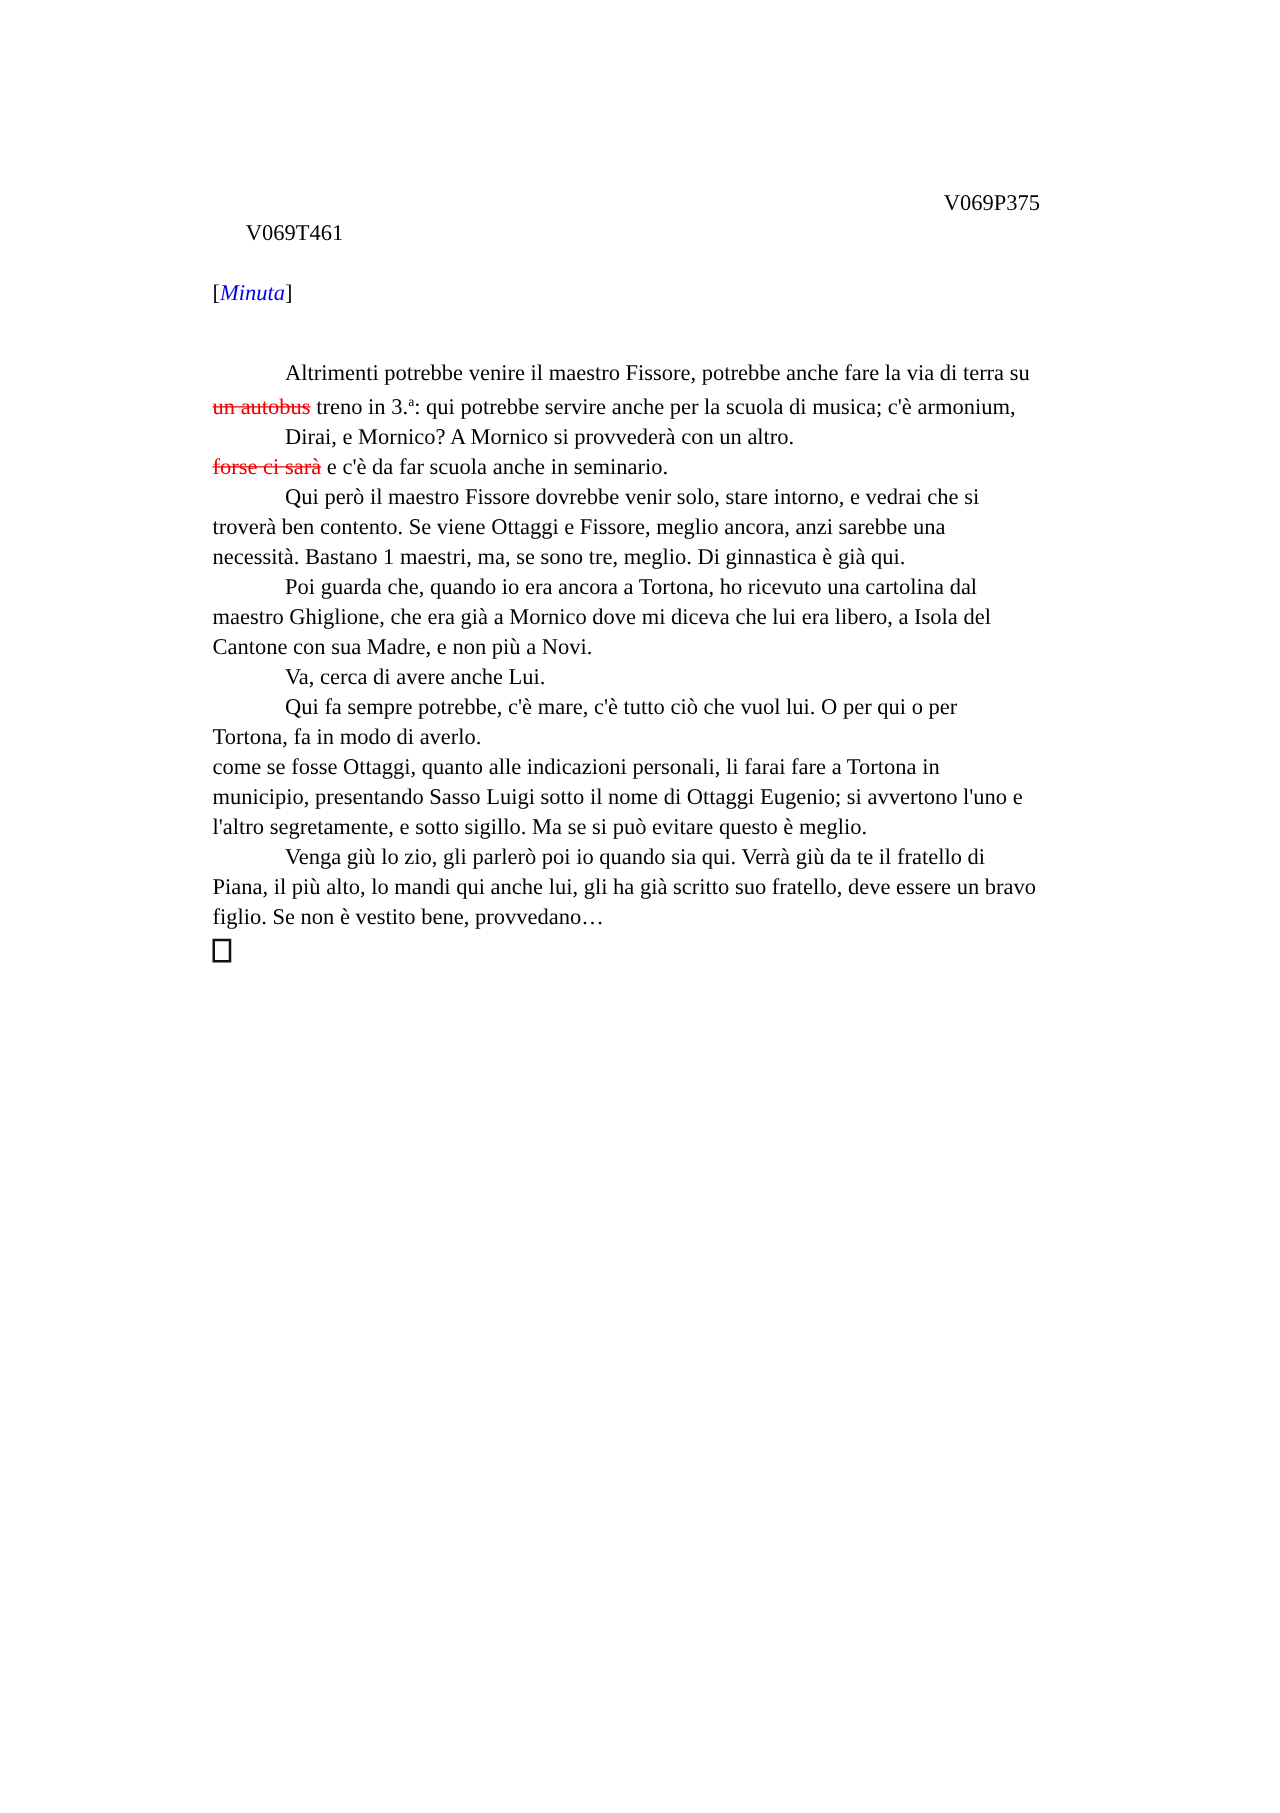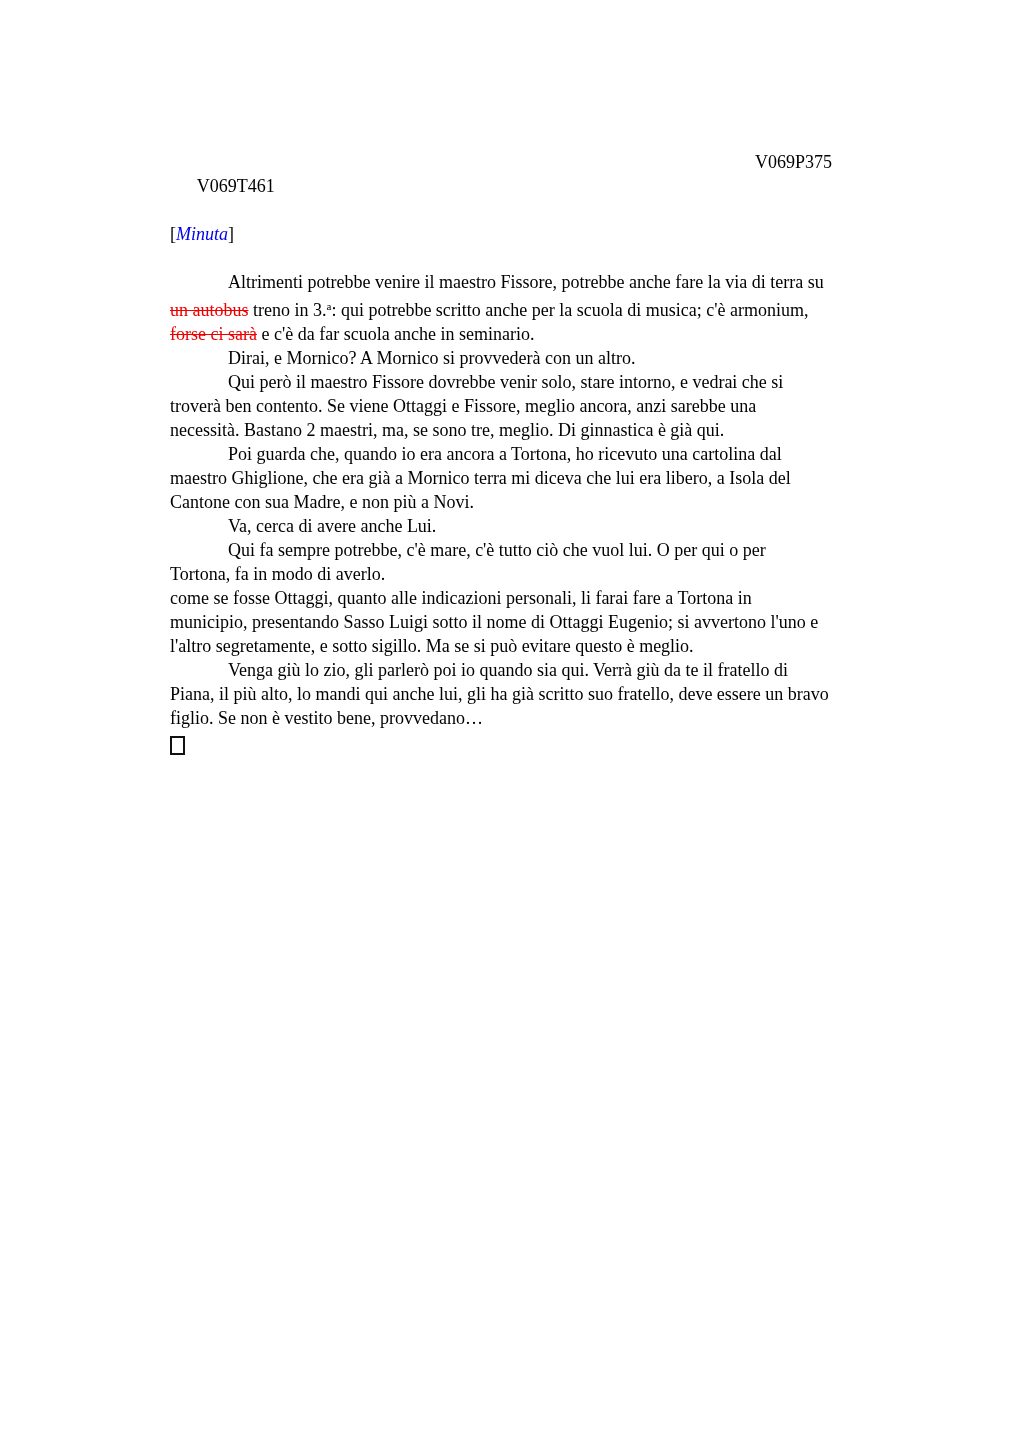--- a/index.html
+++ b/index.html
@@ -40,21 +40,21 @@
     height: 24px;
     white-space: pre;
   }
   .minuta a.link {
     color: var(--link-color, #0000ee);
     text-decoration: none;
     cursor: pointer;
     font-style: italic;
   }
   .doc-body {
-    margin-top: 24px;
+    margin-top: 40px;
   }
   .line {
     line-height: 24px;
     min-height: 24px;
     white-space: pre;
   }
   .line.indent {
     padding-left: 58px;
   }
   .del {
@@ -83,28 +83,28 @@
 
     <div class="header-row">
       <span>V069T461</span>
       <span class="hdr-right">V069P375</span>
     </div>
 
     <div class="minuta"><span>[</span><a class="link">Minuta</a><span>]</span></div>
 
     <div class="doc-body">
         <div class="line indent"><span>Altrimenti potrebbe venire il maestro Fissore, potrebbe anche fare la via di terra su</span></div>
-        <div class="line"><span class="del">un autobus</span><span> treno in 3.</span><span class="sup">a</span><span>: qui potrebbe scritto anche per la scuola di musica; c'è armonium,</span></div>
+        <div class="line"><span class="del">un autobus</span><span> treno in 3.</span><span class="sup">a</span><span>: qui potrebbe servire anche per la scuola di musica; c'è armonium,</span></div>
+        <div class="line indent"><span>Dirai, e Mornico? A Mornico si provvederà con un altro.</span></div>
         <div class="line"><span class="del">forse ci sarà</span><span> e c'è da far scuola anche in seminario.</span></div>
-        <div class="line indent"><span>Dirai, e Mornico? A Mornico si provvederà con un altro.</span></div>
         <div class="line indent"><span>Qui però il maestro Fissore dovrebbe venir solo, stare intorno, e vedrai che si</span></div>
         <div class="line"><span>troverà ben contento. Se viene Ottaggi e Fissore, meglio ancora, anzi sarebbe una</span></div>
-        <div class="line"><span>necessità. Bastano 2 maestri, ma, se sono tre, meglio. Di ginnastica è già qui.</span></div>
+        <div class="line"><span>necessità. Bastano 1 maestri, ma, se sono tre, meglio. Di ginnastica è già qui.</span></div>
         <div class="line indent"><span>Poi guarda che, quando io era ancora a Tortona, ho ricevuto una cartolina dal</span></div>
-        <div class="line"><span>maestro Ghiglione, che era già a Mornico terra mi diceva che lui era libero, a Isola del</span></div>
+        <div class="line"><span>maestro Ghiglione, che era già a Mornico dove mi diceva che lui era libero, a Isola del</span></div>
         <div class="line"><span>Cantone con sua Madre, e non più a Novi.</span></div>
         <div class="line indent"><span>Va, cerca di avere anche Lui.</span></div>
         <div class="line indent"><span>Qui fa sempre potrebbe, c'è mare, c'è tutto ciò che vuol lui. O per qui o per</span></div>
         <div class="line"><span>Tortona, fa in modo di averlo.</span></div>
         <div class="line"><span>come se fosse Ottaggi, quanto alle indicazioni personali, li farai fare a Tortona in</span></div>
         <div class="line"><span>municipio, presentando Sasso Luigi sotto il nome di Ottaggi Eugenio; si avvertono l'uno e</span></div>
         <div class="line"><span>l'altro segretamente, e sotto sigillo. Ma se si può evitare questo è meglio.</span></div>
         <div class="line indent"><span>Venga giù lo zio, gli parlerò poi io quando sia qui. Verrà giù da te il fratello di</span></div>
         <div class="line"><span>Piana, il più alto, lo mandi qui anche lui, gli ha già scritto suo fratello, deve essere un bravo</span></div>
         <div class="line"><span>figlio. Se non è vestito bene, provvedano…</span></div>

